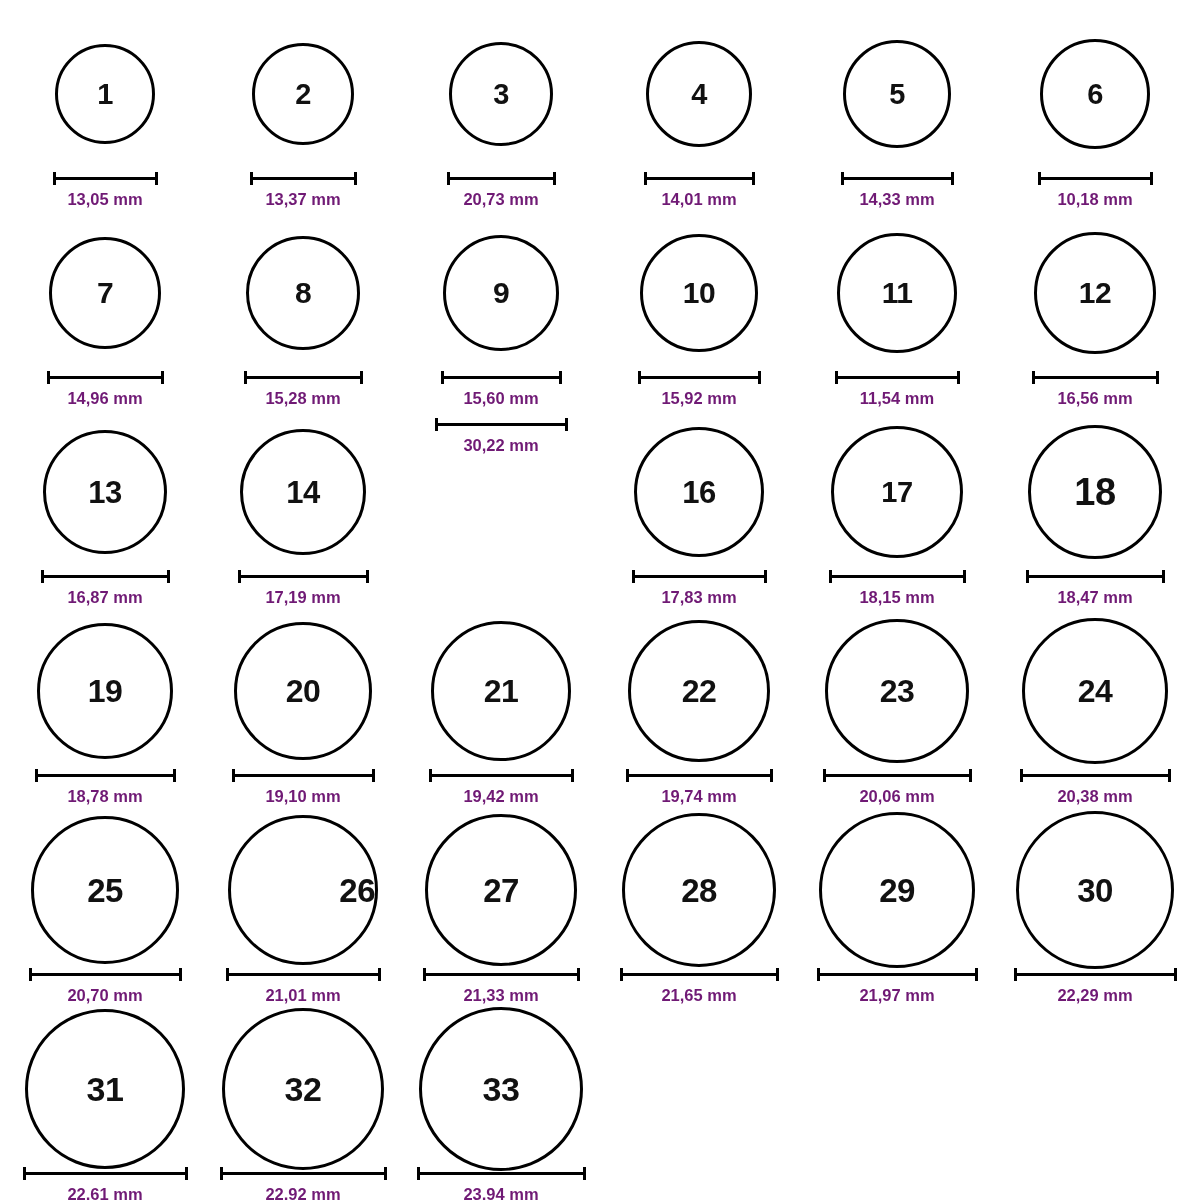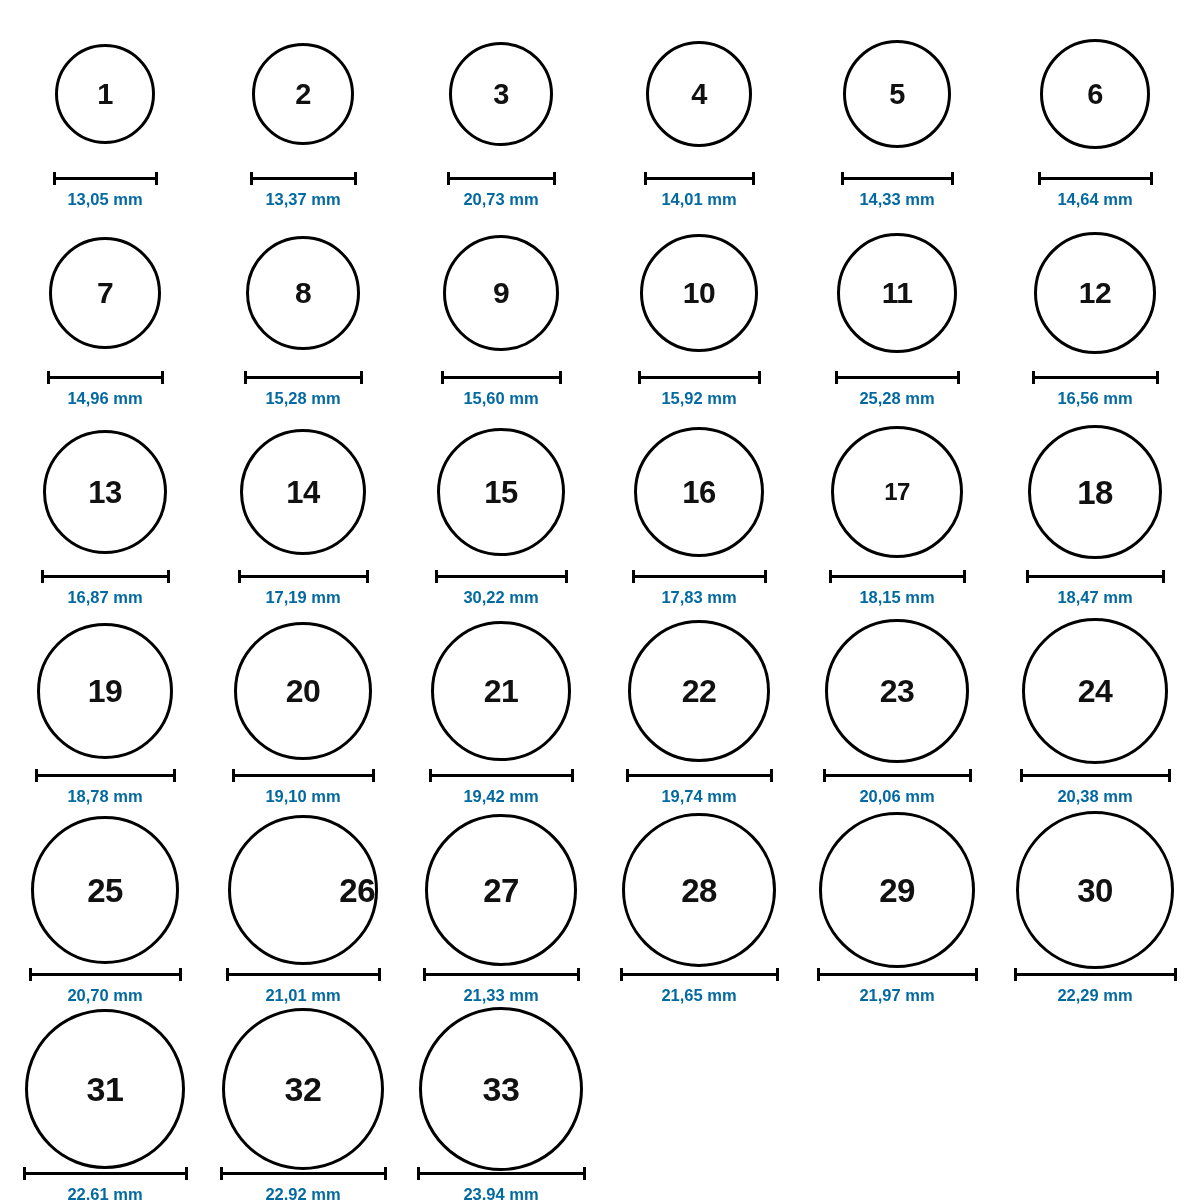--- a/index.html
+++ b/index.html
@@ -85,21 +85,21 @@
     height: 13px;
     background: #000000;
   }
   .bar .tick.left { left: 0; }
   .bar .tick.right { right: 0; }
 
   .mm {
     margin-top: 6px;
     font-size: 16.5px;
     font-weight: bold;
-    color: #0369a1;
+    color: #701a75;
     letter-spacing: 0px;
     white-space: nowrap;
   }
 </style>
 </head>
 <body>
 
 <div id="chart">
   <div class="grid">
       <div class="cell">
@@ -171,21 +171,21 @@
         <div class="circle-wrap">
           <div class="circle" style="width: 110px; height: 110px;">
             <span class="num" style="font-size: 29px;">6</span>
           </div>
         </div>
         <div class="bar" style="width: 115px;">
           <div class="line"></div>
           <div class="tick left"></div>
           <div class="tick right"></div>
         </div>
-        <div class="mm">14,64 mm</div>
+        <div class="mm">10,18 mm</div>
       </div>
       <div class="cell">
         <div class="circle-wrap">
           <div class="circle" style="width: 112px; height: 112px;">
             <span class="num" style="font-size: 30px;">7</span>
           </div>
         </div>
         <div class="bar" style="width: 117px;">
           <div class="line"></div>
           <div class="tick left"></div>
@@ -236,21 +236,21 @@
         <div class="circle-wrap">
           <div class="circle" style="width: 120px; height: 120px;">
             <span class="num" style="font-size: 30px;">11</span>
           </div>
         </div>
         <div class="bar" style="width: 125px;">
           <div class="line"></div>
           <div class="tick left"></div>
           <div class="tick right"></div>
         </div>
-        <div class="mm">25,28 mm</div>
+        <div class="mm">11,54 mm</div>
       </div>
       <div class="cell">
         <div class="circle-wrap">
           <div class="circle" style="width: 122px; height: 122px;">
             <span class="num" style="font-size: 30px;">12</span>
           </div>
         </div>
         <div class="bar" style="width: 127px;">
           <div class="line"></div>
           <div class="tick left"></div>
@@ -278,25 +278,20 @@
           </div>
         </div>
         <div class="bar" style="width: 131px;">
           <div class="line"></div>
           <div class="tick left"></div>
           <div class="tick right"></div>
         </div>
         <div class="mm">17,19 mm</div>
       </div>
       <div class="cell">
-        <div class="circle-wrap">
-          <div class="circle" style="width: 128px; height: 128px;">
-            <span class="num" style="font-size: 31px;">15</span>
-          </div>
-        </div>
         <div class="bar" style="width: 133px;">
           <div class="line"></div>
           <div class="tick left"></div>
           <div class="tick right"></div>
         </div>
         <div class="mm">30,22 mm</div>
       </div>
       <div class="cell">
         <div class="circle-wrap">
           <div class="circle" style="width: 130px; height: 130px;">
@@ -306,34 +301,34 @@
         <div class="bar" style="width: 135px;">
           <div class="line"></div>
           <div class="tick left"></div>
           <div class="tick right"></div>
         </div>
         <div class="mm">17,83 mm</div>
       </div>
       <div class="cell">
         <div class="circle-wrap">
           <div class="circle" style="width: 132px; height: 132px;">
-            <span class="num" style="font-size: 24px; text-align: center;">17</span>
+            <span class="num" style="font-size: 29px; text-align: center;">17</span>
           </div>
         </div>
         <div class="bar" style="width: 137px;">
           <div class="line"></div>
           <div class="tick left"></div>
           <div class="tick right"></div>
         </div>
         <div class="mm">18,15 mm</div>
       </div>
       <div class="cell">
         <div class="circle-wrap">
           <div class="circle" style="width: 134px; height: 134px;">
-            <span class="num" style="font-size: 33px;">18</span>
+            <span class="num" style="font-size: 38px;">18</span>
           </div>
         </div>
         <div class="bar" style="width: 139px;">
           <div class="line"></div>
           <div class="tick left"></div>
           <div class="tick right"></div>
         </div>
         <div class="mm">18,47 mm</div>
       </div>
       <div class="cell">

